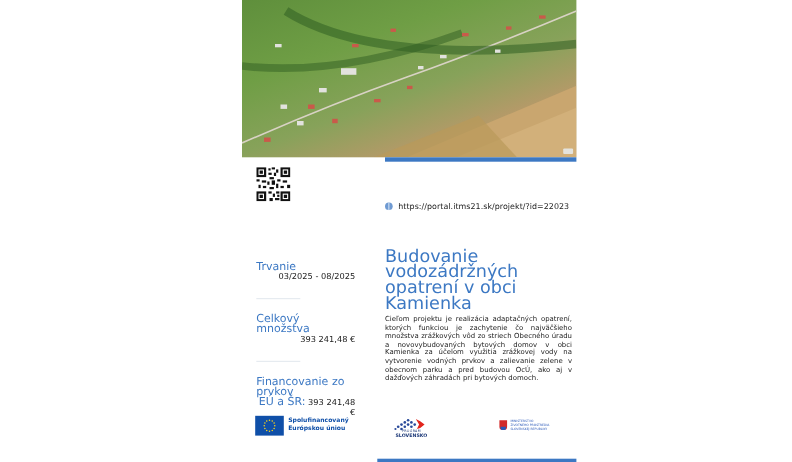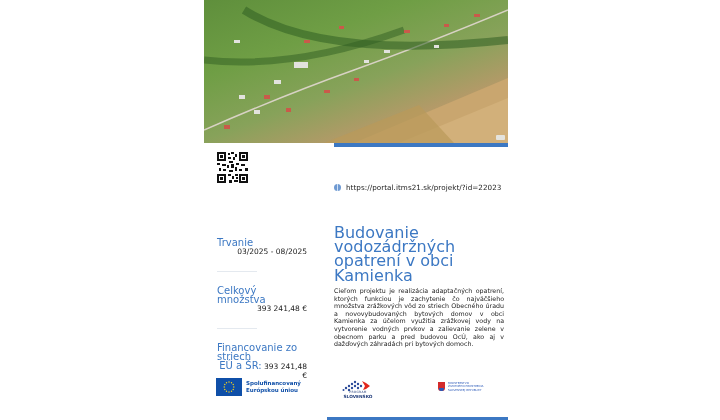--- a/index.html
+++ b/index.html
@@ -1,18 +1,18 @@
 <!DOCTYPE html>
 <html><head>
 <meta charset="utf-8">
 <style>
   html, body { margin:0; padding:0; }
   body { width:720px; height:420px; background:#ffffff; position:relative; overflow:hidden;
          font-family:"DejaVu Sans", sans-serif; }
-  .page { position:absolute; left:204px; top:0; width:304px; height:420px; background:#fff; }
+  .page { position:absolute; left:220px; top:0; width:304px; height:420px; background:#fff; }
   .photo { position:absolute; left:0; top:0; width:304px; height:143px; overflow:hidden;
            background:linear-gradient(160deg,#5f8f3c 0%,#6f9e45 30%,#87a25a 55%,#b39a68 75%,#c7a976 100%); }
   .photo svg { position:absolute; left:0; top:0; }
   .photo-credit { position:absolute; right:3px; bottom:3px; width:9px; height:5px; background:#e8ecef; border-radius:1px; opacity:.85; }
   .blue-bar-top { position:absolute; left:130px; top:143px; width:174px; height:4px; background:#3c78c3; }
   .blue-bar-bottom { position:absolute; left:123px; top:417px; width:181px; height:3px; background:#3c78c3; }
   .qr { position:absolute; left:13px; top:152px; width:31px; height:31px; }
   .link-row { position:absolute; left:130px; top:183px; display:flex; align-items:center; gap:5px; }
   .globe { width:7px; height:7px; border-radius:50%; background:#6f9ad2; position:relative; }
   .globe::after { content:""; position:absolute; left:3px; top:0; width:1px; height:7px; background:#cfe0f4; }
@@ -125,21 +125,21 @@
     <span class="link">https://portal.itms21.sk/projekt/?id=22023</span>
   </div>
 
   <div class="sidebar">
     <div class="s-label">Trvanie</div>
     <div class="s-value">03/2025 - 08/2025</div>
     <div class="s-divider"></div>
     <div class="s-label">Celkový množstva</div>
     <div class="s-value">393 241,48 €</div>
     <div class="s-divider"></div>
-    <div class="s-label">Financovanie zo striech</div>
+    <div class="s-label">Financovanie zo prvkov</div>
     <div class="s-value">
       <span class="s-label">EÚ a ŠR:</span>
       <span>393 241,48 €</span>
     </div>
   </div>
 
   <div class="title">Budovanie vodozádržných opatrení v obci Kamienka</div>
   <div class="desc">Cieľom projektu je realizácia adaptačných opatrení, ktorých funkciou je zachytenie čo najväčšieho množstva zrážkových vôd zo striech Obecného úradu a novovybudovaných bytových domov v obci Kamienka za účelom využitia zrážkovej vody na vytvorenie vodných prvkov a zalievanie zelene v obecnom parku a pred budovou OcÚ, ako aj v dažďových záhradách pri bytových domoch.</div>
 
   <div class="logos">

